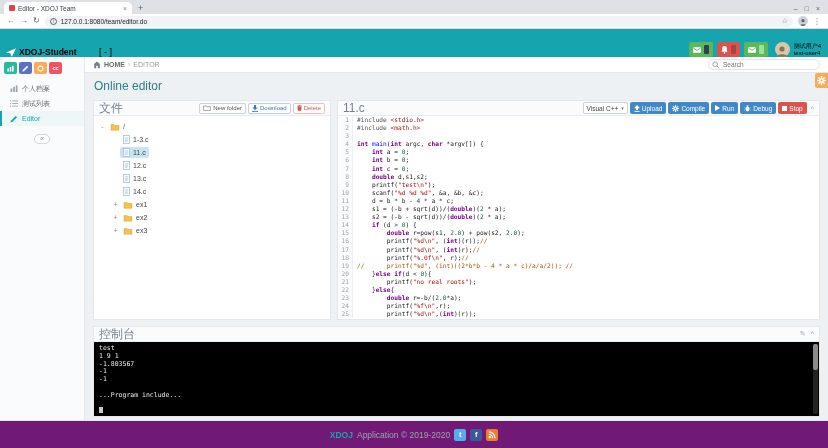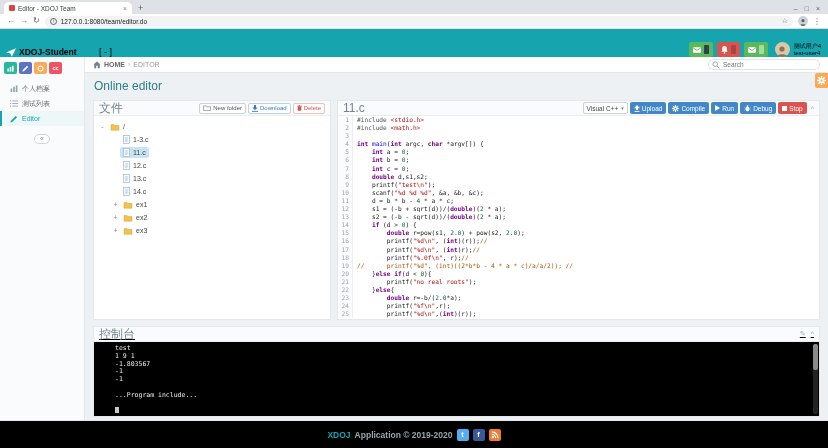--- a/index.html
+++ b/index.html
@@ -91,32 +91,32 @@
   .ebtn.red{background:var(--red);}
   .chev{color:#98a6ad;font-size:7px;margin-left:2px;cursor:pointer;}
 
   .code{flex:1;overflow:hidden;font-family:"DejaVu Sans Mono",monospace;font-size:6.2px;line-height:8.1px;background:#fff;}
   .cl{display:flex;}
   .ln{width:15px;flex:none;text-align:right;padding-right:3px;color:#9aa3ad;background:#fbfcfd;border-right:1px solid #eceff1;}
   .ct{white-space:pre;padding-left:4px;color:#1a1a1a;}
   .cm-meta{color:#555;} .cm-keyword{color:#708;font-weight:bold;} .cm-number{color:#164;}
   .cm-string{color:#a11;} .cm-comment{color:#a50;} .cm-def{color:#00f;}
 
-  .console-panel{margin-top:6px;text-decoration:underline;}
+  .console-panel{margin-top:6px;}
   .cicons{margin-left:auto;display:flex;gap:5px;color:#98a6ad;font-size:7px;}
   .cicons span{cursor:pointer;}
   .term{height:74px;background:#000;position:relative;padding:3px 10px 0 5px;font-family:"DejaVu Sans Mono",monospace;font-size:6.5px;line-height:7.8px;color:#ededed;overflow:hidden;}
-  .term-line{white-space:pre;min-height:7.8px;margin-left:16px;}
+  .term-line{white-space:pre;min-height:7.8px;}
   .cursor{display:inline-block;width:4px;height:6px;background:#c8c8c8;}
   .term-scroll{position:absolute;right:1px;top:2px;bottom:2px;width:5px;background:#232323;border-radius:2px;}
   .term-scroll .thumb{width:5px;height:26px;background:#8a8a8a;border-radius:2px;}
 
-  .footer{height:28px;background:#000000;border-top:1px solid #e4e8ea;display:flex;align-items:center;justify-content:center;gap:4px;font-size:8.5px;}
+  .footer{height:28px;background:#701a75;border-top:1px solid #e4e8ea;display:flex;align-items:center;justify-content:center;gap:4px;font-size:8.5px;}
   .f-brand{color:var(--accent);font-weight:bold;}
-  .f-text{color:#98a6ad;font-weight:bold;}
+  .f-text{color:#98a6ad;}
   .sic{width:12px;height:12px;border-radius:2px;color:#fff;display:flex;align-items:center;justify-content:center;font-size:7.5px;font-weight:bold;cursor:pointer;}
   .tw{background:var(--twitter);} .fb{background:var(--facebook);} .rss{background:var(--rss);}
 </style>
 </head>
 <body>
 
 <div class="screen">
 
   <div class="tabstrip">
     <div class="tab">

